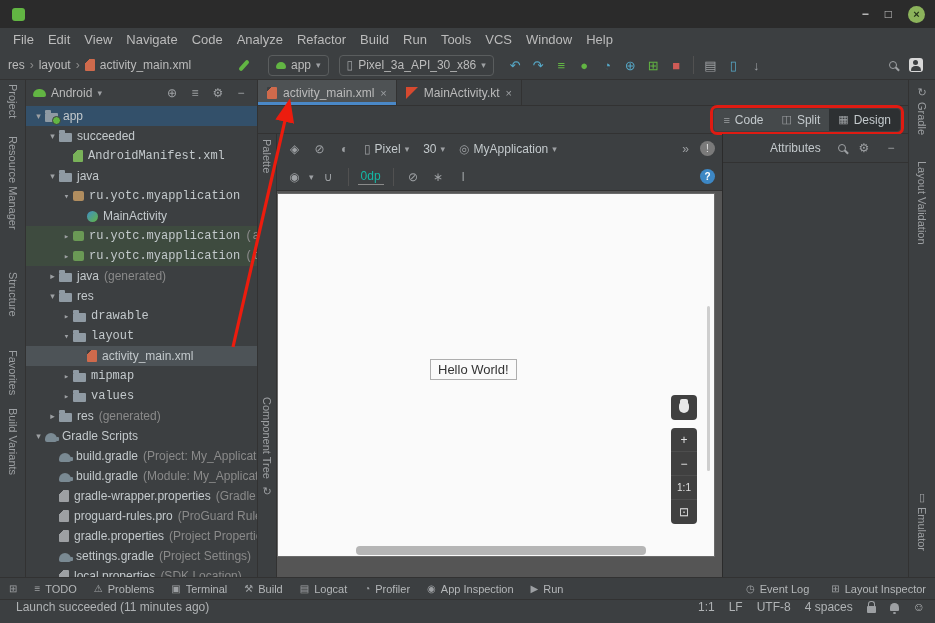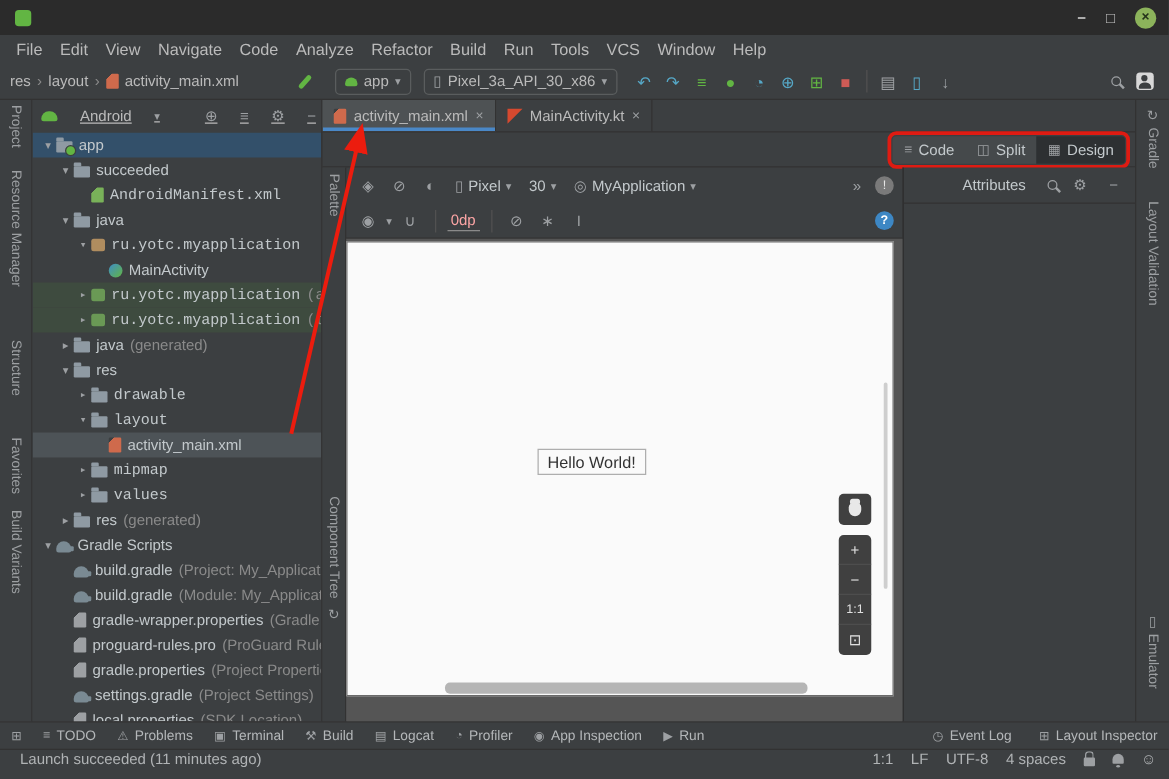--- a/index.html
+++ b/index.html
@@ -38,21 +38,21 @@
   .main { display:flex; height:497px; }
 
   
   .lstrip { width:26px; background:#3c3f41; border-right:1px solid #323232; display:flex; flex-direction:column; align-items:center; font-size:11px; color:#9da0a3; }
   .rstrip { width:27px; background:#3c3f41; border-left:1px solid #323232; display:flex; flex-direction:column; align-items:center; font-size:11px; color:#9da0a3; }
   .vlabel { writing-mode:vertical-rl; white-space:nowrap; cursor:default; }
   .strip-ic { font-size:11px; color:#9da0a3; margin-top:6px; }
 
   
   .project { width:232px; background:#3c3f41; border-right:1px solid #323232; display:flex; flex-direction:column; overflow:hidden; }
-  .proj-head { height:26px; display:flex; align-items:center; gap:18px; padding:0 7px; flex:none;text-decoration:underline; }
+  .proj-head { height:26px; display:flex; align-items:center; gap:5px; padding:0 7px; flex:none; }
   .proj-head .sp { flex:1; }
   .hico { width:18px; text-align:center; color:#9da0a3; font-size:12px; }
   .tree { flex:1; overflow:hidden; }
   .trow { display:flex; align-items:center; height:20px; white-space:nowrap; overflow:hidden; }
   .lv0 { padding-left:6px; } .lv1 { padding-left:20px; } .lv2 { padding-left:34px;font-family:Liberation Mono, monospace; } .lv3 { padding-left:48px; }
   .chev { width:13px; flex:none; color:#9da0a3; font-size:9px; text-align:center; }
   .lbl { margin-left:5px; color:#c3c9cc; }
   .sfx { margin-left:5px; color:#8a8a8a; }
   .selblue { background:#33506a; }
   .selgreen { background:#3e4b3f; }
@@ -88,21 +88,21 @@
   .design-col { flex:1; display:flex; min-width:0; }
   .palette-strip { width:19px; background:#3c3f41; border-right:1px solid #323232; display:flex; flex-direction:column; align-items:center; font-size:11px; color:#9da0a3; }
   .design-inner { flex:1; display:flex; flex-direction:column; min-width:0; }
   .dtb { height:29px; display:flex; align-items:center; gap:4px; padding:0 7px; flex:none; }
   .dtb2 { border-bottom:1px solid #323232; height:28px; }
   .dico { width:21px; height:20px; display:flex; align-items:center; justify-content:center; font-size:12px; color:#9da0a3; }
   .dcombo { display:flex; align-items:center; gap:4px; padding:2px 5px; color:#c3c9cc; white-space:nowrap; }
   .ddp { font-size:9px; color:#9da0a3; }
   .chip { width:15px; height:15px; border-radius:50%; background:#7a7a7a; color:#e6e6e6; font-size:10px; display:flex; align-items:center; justify-content:center; }
   .help-chip { background:#3d87c4; color:#fff; font-weight:bold; }
-  .mrg { border-bottom:1px solid #8a8a8a; padding:1px 3px; color:#fca5a5; }
+  .mrg { border-bottom:1px solid #8a8a8a; padding:1px 3px; color:#14b8a6; }
 
   .surface { flex:1; position:relative; background:#555555; overflow:hidden; }
   .canvas { position:absolute; left:0; top:2px; width:438px; height:364px; background:#fafafa; border:1px solid #6a6a6a; }
   .hello { position:absolute; left:152px; top:165px; padding:2px 7px; border:1px solid #aeaeae; color:#333333; font-size:13px; background:#fafafa; }
   .hscroll { position:absolute; left:78px; top:352px; width:290px; height:9px; background:#b5b5b5; border-radius:4px; }
   .vscroll { position:absolute; right:12px; top:115px; width:3px; height:165px; background:rgba(170,170,170,0.55); border-radius:2px; }
   .pan-btn { position:absolute; right:25px; top:204px; width:26px; height:25px; background:rgba(38,38,38,0.88); border-radius:4px; display:flex; align-items:center; justify-content:center; }
   .i-hand { width:10px; height:11px; background:#e8e8e8; border-radius:4px 4px 5px 5px; position:relative; }
   .i-hand::before { content:''; position:absolute; top:-3px; left:1px; width:8px; height:4px; background:#e8e8e8; border-radius:2px 2px 0 0; }
   .zoom-group { position:absolute; right:25px; top:237px; width:26px; background:rgba(38,38,38,0.88); border-radius:4px; display:flex; flex-direction:column; }

